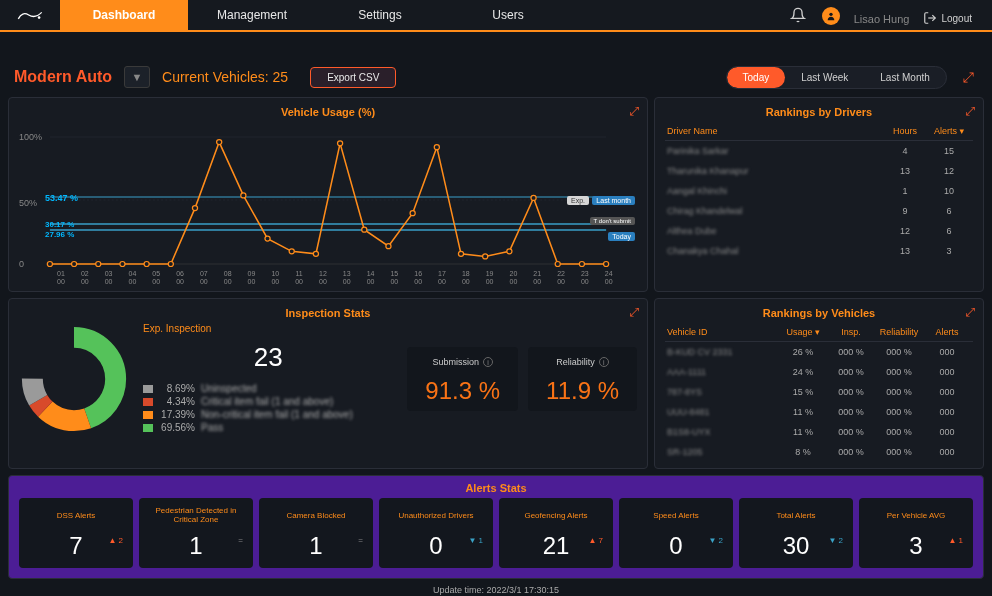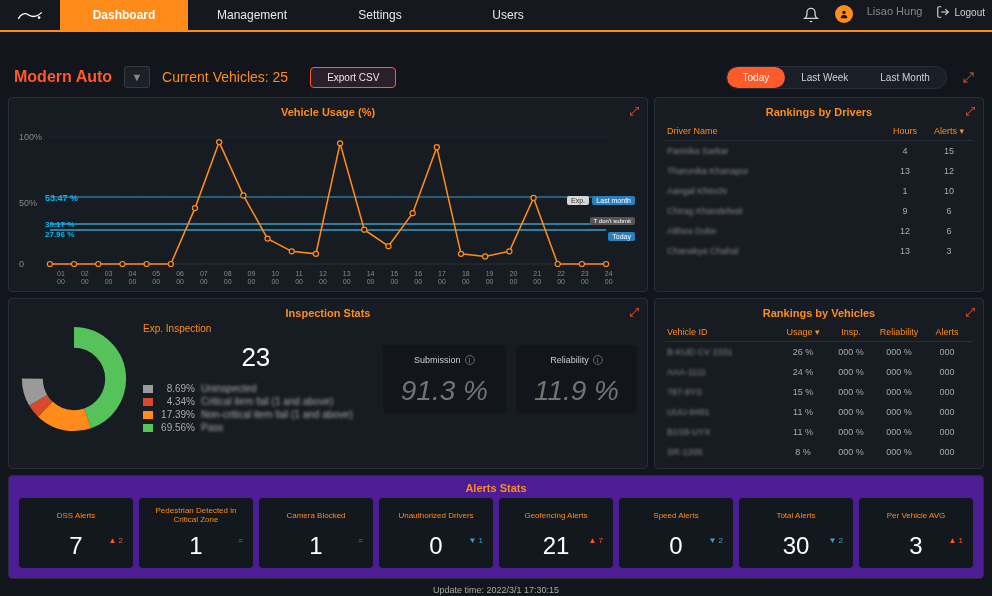--- a/index.html
+++ b/index.html
@@ -3,21 +3,21 @@
 <meta charset="utf-8">
 <style>
 * { margin:0; padding:0; box-sizing:border-box; font-family:Arial,sans-serif; }
 body { background:#12161c; color:#c8c8c8; width:992px; height:596px; overflow:hidden; font-size:11px; }
 .topbar { display:flex; align-items:center; height:32px; background:#15191f; border-bottom:2px solid #ff8c1a; }
 .logo { width:60px; display:flex; align-items:center; justify-content:center; }
 .logo svg { width:26px; height:14px; }
 .nav { display:flex; height:100%; }
 .nav-item { width:128px; display:flex; align-items:center; justify-content:center; cursor:pointer; color:#e8e8e8; font-size:12px; }
 .nav-item.active { background:#ff8c1a; color:#fff; font-weight:bold; }
-.top-right { margin-left:auto; display:flex; align-items:flex-start; gap:14px; padding-right:7px; }
+.top-right { margin-left:auto; display:flex; align-items:flex-end; gap:14px; padding-right:20px; }
 .icon-btn { width:20px; height:20px; display:flex; align-items:center; justify-content:center; cursor:pointer; color:#d0d0d0; }
 .avatar { width:18px; height:18px; border-radius:50%; background:#ff8c1a; display:flex; align-items:center; justify-content:center; }
 .avatar svg { width:10px; height:10px; }
 .user-name { font-size:11px; color:#888; }
 .logout { display:flex; align-items:center; gap:4px; cursor:pointer; font-size:10px; color:#d0d0d0; }
 .subbar { display:flex; align-items:center; height:40px; padding:0 14px; gap:12px;margin-top:25px; }
 .company { color:#ff5a2a; font-size:16px; font-weight:bold; }
 .dd { width:26px; height:22px; border:1px solid #3a3a3a; border-radius:3px; display:flex; align-items:center; justify-content:center; background:#1c2129; cursor:pointer; }
 .cv { color:#ff8c1a; font-size:14px; }
 .export { margin-left:10px; padding:4px 16px; border:1px solid #ff5a2a; border-radius:4px; background:#2a1f2a; color:#e8e8e8; font-size:10px; cursor:pointer; }
@@ -48,21 +48,21 @@
 .insp-mid { flex:1; }
 .insp-mid-title { color:#ff8c1a; font-size:10px; margin-bottom:8px; }
 .insp-big { font-size:26px; color:#fff; text-align:center; margin-bottom:10px; }
 .legend-row { display:flex; align-items:center; gap:6px; font-size:10px; color:#aaa; margin-bottom:2px; }
 .legend-sw { width:10px; height:8px; }
 .legend-pct { width:36px; text-align:right; }
 .legend-label { filter:blur(1.5px); }
 .stat-cards { display:flex; gap:10px; }
 .stat-card { background:#12161c; border-radius:4px; padding:10px 18px 6px; text-align:center; }
 .stat-title { font-size:9px; color:#ccc; margin-bottom:10px; }
-.stat-val { font-size:28px; color:#737373;font-style:italic; }
+.stat-val { font-size:24px; color:#f97316; }
 .info-i { display:inline-block; width:10px; height:10px; border:1px solid #666; border-radius:50%; font-size:7px; color:#888; line-height:9px; margin-left:4px; cursor:pointer; }
 .alerts-panel { margin:0 8px; background:#4c1d95; border:1px solid #2a2e38; border-radius:4px; padding:4px 10px 10px; }
 .alerts-grid { display:flex; justify-content:space-between; gap:6px; }
 .alert-card { flex:1; background:#13171e; border-radius:4px; padding:8px 4px; text-align:center; position:relative; }
 .alert-title { font-size:8px; color:#ff8c1a; margin-bottom:8px; min-height:18px; display:flex; align-items:center; justify-content:center; }
 .alert-val { font-size:24px; color:#fff; }
 .alert-delta { position:absolute; top:38px; right:10px; font-size:8px; }
 .alert-delta.up { color:#ff5a2a; }
 .alert-delta.down { color:#3aa3c7; }
 .alert-delta.eq { color:#888; }

